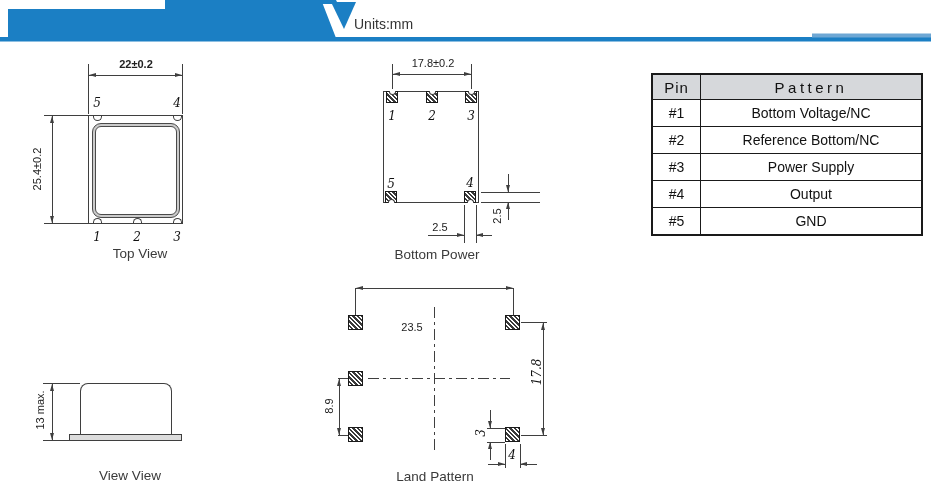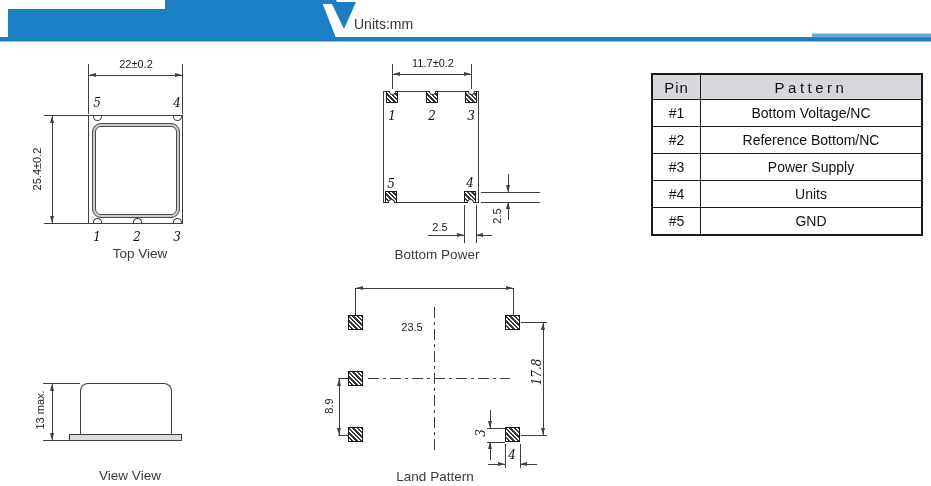--- a/index.html
+++ b/index.html
@@ -72,21 +72,21 @@
                 border-radius:9px;background:#cbcbcb;box-sizing:border-box;">
       <div style="position:absolute;left:2px;top:2px;right:2px;bottom:2px;border:1px solid #4a4a4a;
                   border-radius:6px;background:#fff;"></div>
     </div>
 
     <div class="vl" style="left:88px;top:64px;height:50px;"></div>
     <div class="vl" style="left:182px;top:64px;height:50px;"></div>
     <div class="hl" style="left:89px;top:75px;width:93px;"></div>
     <div class="ah ah-l" style="left:89px;top:73px;"></div>
     <div class="ah ah-r" style="left:175px;top:73px;"></div>
-    <div class="dimtext" style="left:136px;top:64px;">22±0.2</div>
+    <div class="dimtext" style="left:136px;top:64px;font-weight:bold;">22±0.2</div>
 
     <div class="hl" style="left:44px;top:115px;width:44px;"></div>
     <div class="hl" style="left:44px;top:223px;width:44px;"></div>
     <div class="vl" style="left:52px;top:115px;height:108px;"></div>
     <div class="ah ah-u" style="left:49.5px;top:116px;"></div>
     <div class="ah ah-d" style="left:49.5px;top:216px;"></div>
     <div class="dimtext dimrot" style="left:37px;top:169px;">25.4±0.2</div>
 
     <div class="cad" style="left:97px;top:103px;">5</div>
     <div class="cad" style="left:177px;top:103px;">4</div>
@@ -114,21 +114,21 @@
     <div class="cad" style="left:432px;top:116px;">2</div>
     <div class="cad" style="left:471px;top:116px;">3</div>
     <div class="cad" style="left:391px;top:184px;">5</div>
     <div class="cad" style="left:470px;top:183px;">4</div>
 
     <div class="vl" style="left:392px;top:64px;height:25px;"></div>
     <div class="vl" style="left:471px;top:64px;height:25px;"></div>
     <div class="hl" style="left:392px;top:74px;width:79px;"></div>
     <div class="ah ah-l" style="left:392.5px;top:71.5px;"></div>
     <div class="ah ah-r" style="left:464px;top:71.5px;"></div>
-    <div class="dimtext" style="left:433px;top:63px;">11.7±0.2</div>
+    <div class="dimtext" style="left:433px;top:63px;">17.8±0.2</div>
 
     <div class="vl" style="left:464px;top:205px;height:38px;"></div>
     <div class="vl" style="left:476px;top:205px;height:38px;"></div>
     <div class="hl" style="left:428px;top:235px;width:36px;"></div>
     <div class="hl" style="left:476px;top:235px;width:16px;"></div>
     <div class="ah ah-r" style="left:457px;top:232.5px;"></div>
     <div class="ah ah-l" style="left:476px;top:232.5px;"></div>
     <div class="dimtext" style="left:440px;top:227px;">2.5</div>
 
     <div class="hl" style="left:481px;top:192px;width:59px;"></div>
@@ -154,21 +154,21 @@
     <tr>
       <td>#2</td>
       <td>Reference Bottom/NC</td>
     </tr>
     <tr>
       <td>#3</td>
       <td>Power Supply</td>
     </tr>
     <tr>
       <td>#4</td>
-      <td>Units</td>
+      <td>Output</td>
     </tr>
     <tr>
       <td>#5</td>
       <td>GND</td>
     </tr>
   </tbody>
     </table>
 
   <div>
     <div style="position:absolute;left:69px;top:434px;width:113px;height:7px;border:1px solid #3f3f3f;

